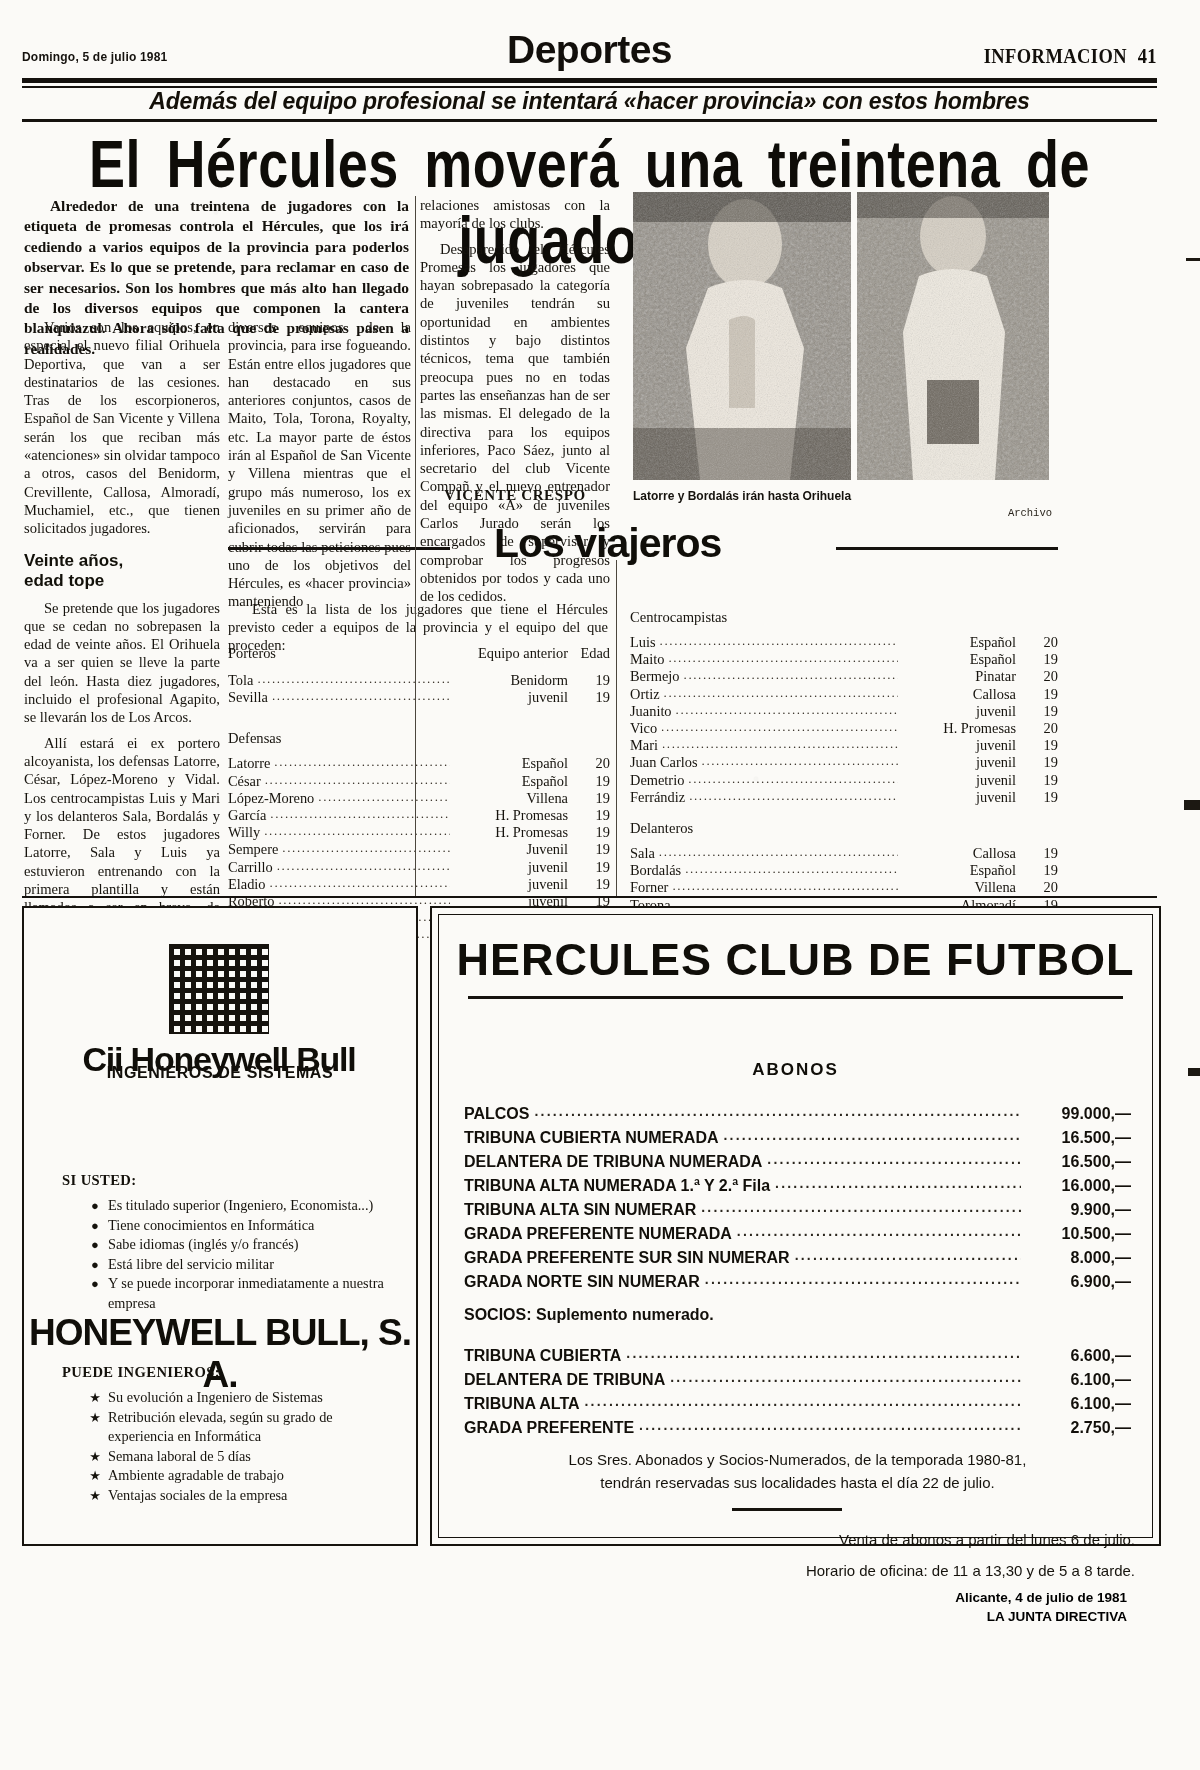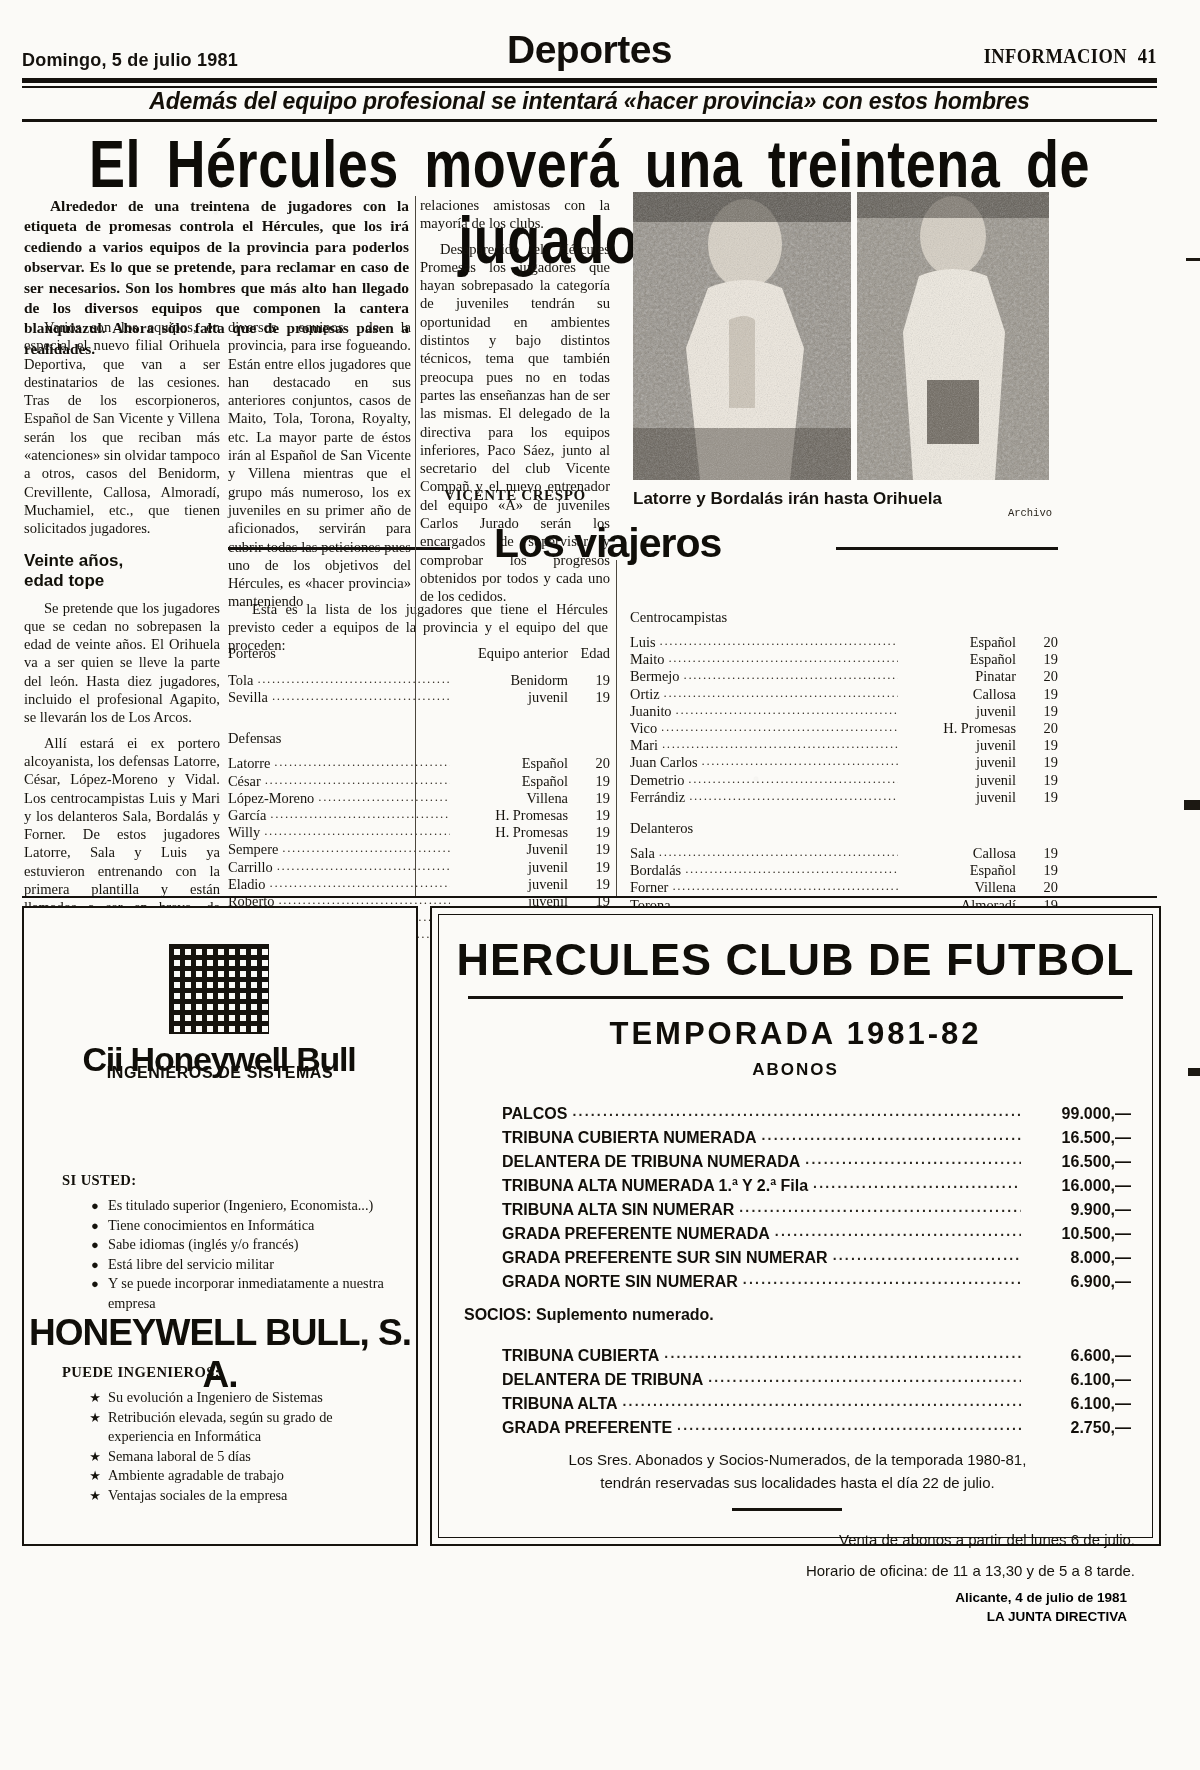--- a/index.html
+++ b/index.html
@@ -12,21 +12,21 @@
     position:absolute;left:0;top:0;width:1200px;height:1770px;
     background:
       radial-gradient(circle at 18% 12%, rgba(0,0,0,.025) 0 2px, transparent 3px),
       radial-gradient(circle at 63% 44%, rgba(0,0,0,.02) 0 2px, transparent 3px),
       radial-gradient(circle at 82% 78%, rgba(0,0,0,.022) 0 2px, transparent 3px),
       #fbfaf7;
   }
   
   .masthead{position:absolute;left:22px;top:22px;width:1135px;height:62px;}
   .mh-date{position:absolute;left:0;top:28px;font-family:"Liberation Sans",sans-serif;
-    font-weight:700;font-size:18px;letter-spacing:.2px;color:#15120e;text-align:right;}
+    font-weight:700;font-size:12px;letter-spacing:.2px;color:#15120e;text-align:right;}
   .mh-title{position:absolute;left:0;right:0;top:6px;text-align:center;
     font-family:"Liberation Sans",sans-serif;font-weight:700;font-size:39px;
     letter-spacing:-.5px;color:#120f0b;}
   .mh-right{position:absolute;right:0;top:22px;font-family:"Liberation Serif",serif;
     font-weight:700;font-size:21px;letter-spacing:.5px;color:#120f0b;
     font-stretch:condensed;transform:scaleX(.88);transform-origin:right center;}
   .mh-right .pg{margin-left:12px;}
   .rule-thick{position:absolute;left:22px;width:1135px;background:#15120e;}
   .rule-thin{position:absolute;left:22px;width:1135px;background:#15120e;}
 
@@ -61,21 +61,21 @@
   .byline{position:absolute;left:420px;top:487px;width:190px;text-align:center;
     font-family:"Liberation Serif",serif;font-weight:700;font-size:15px;
     letter-spacing:.6px;color:#15120c;}
 
   
   .photo{position:absolute;overflow:hidden;background:#6a655d;}
   .photo .grain{position:absolute;inset:0;}
   .ph1{left:633px;top:192px;width:218px;height:288px;}
   .ph2{left:857px;top:192px;width:192px;height:288px;}
   .photo-cap{position:absolute;left:633px;top:489px;width:420px;
-    font-family:"Liberation Sans",sans-serif;font-weight:700;font-size:17px;
+    font-family:"Liberation Sans",sans-serif;font-weight:700;font-size:12px;
     color:#15120d;}
   .photo-credit{position:absolute;left:986px;top:507px;width:66px;text-align:right;
     font-family:Liberation Mono, monospace;font-size:10.5px;color:#2a251d;}
 
   
   .viaj{position:absolute;left:228px;top:524px;width:830px;height:44px;}
   .viaj-title{position:absolute;left:238px;top:-4px;
     font-family:"Liberation Sans",sans-serif;font-weight:700;font-size:41px;
     letter-spacing:-1px;color:#100e09;margin-left:28px;}
   .viaj-rule-l{position:absolute;left:0;top:23px;width:222px;height:3px;background:#15120e;}
@@ -150,21 +150,21 @@
   .hc-season{position:absolute;left:0;right:0;top:108px;text-align:center;
     font-family:"Liberation Sans",sans-serif;font-weight:700;font-size:31px;
     letter-spacing:3px;color:#100e09;}
   .hc-abonos{position:absolute;left:0;right:0;top:152px;text-align:center;
     font-family:"Liberation Sans",sans-serif;font-weight:700;font-size:17px;
     letter-spacing:2px;color:#100e09;}
   .pricelist{position:absolute;left:32px;right:28px;
     font-family:"Liberation Sans",sans-serif;font-weight:700;font-size:16px;
     color:#120f0a;}
   .prow2{display:flex;align-items:baseline;line-height:24px;white-space:nowrap;}
-  .prow2 .lbl{flex:0 0 auto;padding-right:5px;margin-left:38px;}
+  .prow2 .lbl{flex:0 0 auto;padding-right:5px;}
   .prow2 .dots{flex:1 1 auto;overflow:hidden;letter-spacing:2.2px;font-size:14px;
     color:#2b261e;position:relative;top:-3px;}
   .prow2 .val{flex:0 0 110px;text-align:right;}
   .hc-socios{position:absolute;left:32px;font-family:"Liberation Sans",sans-serif;
     font-weight:700;font-size:16px;color:#120f0a;}
   .hc-note{position:absolute;left:28px;right:24px;text-align:center;
     font-family:"Liberation Sans",sans-serif;font-size:15px;line-height:23px;
     color:#15120c;}
   .hc-sep{position:absolute;left:300px;width:110px;height:3px;background:#16130e;}
   .hc-sign{position:absolute;right:32px;text-align:right;
@@ -528,21 +528,20 @@
           <span>Ventajas sociales de la empresa</span>
         </div>
       </div>
 
   </div>
 
   <div class="adbox adR">
     <div class="adR-inner"></div>
     <div class="hc-title">HERCULES CLUB DE FUTBOL</div>
     <div class="hc-rule"></div>
-    <div class="hc-season">TEMPORADA 1981-82</div>
     <div class="hc-abonos">ABONOS</div>
 
     <div class="pricelist" id="hc-prices" style="top:194px;">
         <div class="prow2">
           <span class="lbl">PALCOS</span>
           <span class="dots">................................................................................................................................................................</span>
           <span class="val">99.000,—</span>
         </div>
         <div class="prow2">
           <span class="lbl">TRIBUNA CUBIERTA NUMERADA</span>

